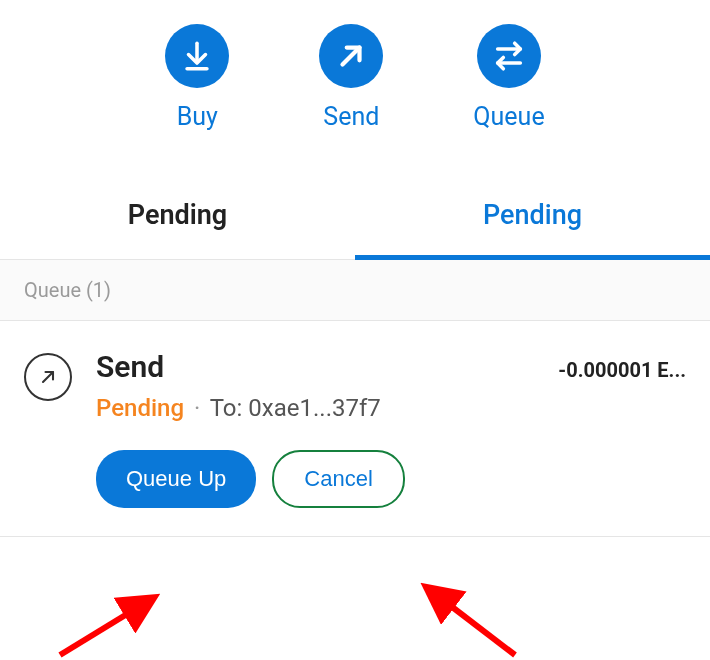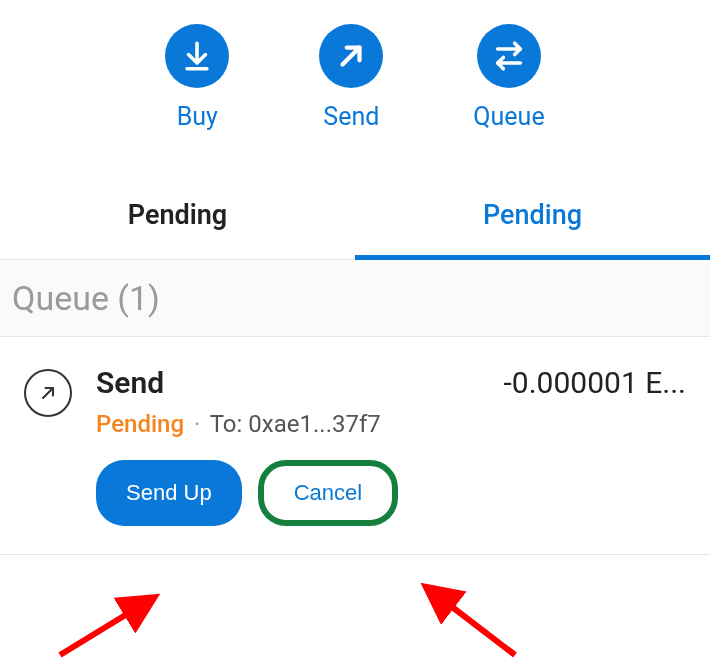--- a/index.html
+++ b/index.html
@@ -70,22 +70,22 @@
     .tab-active::after {
       content: "";
       position: absolute;
       left: 0;
       right: 0;
       bottom: -1px;
       height: 5px;
       background: #0a78d8;
     }
     .queue-header {
-      padding: 18px 12px;
-      font-size: 34px;
+      padding: 18px 24px;
+      font-size: 20px;
       color: #9a9a9a;
       background: #fafafa;
       border-bottom: 1px solid #e5e5e5;
     }
     .tx-item {
       padding: 28px 24px 28px 24px;
       border-bottom: 1px solid #e5e5e5;
     }
     .tx-top-row {
       display: flex;
@@ -116,30 +116,30 @@
       justify-content: space-between;
       align-items: baseline;
       margin-bottom: 10px;
     }
     .tx-title {
       font-size: 30px;
       font-weight: 600;
       color: #222;
     }
     .tx-amount {
-      font-size: 30px;
-      font-weight: 400;
+      font-size: 20px;
+      font-weight: 700;
       color: #222;
       white-space: nowrap;
     }
     .tx-sub-row {
       display: flex;
       justify-content: space-between;
       align-items: baseline;
-      margin-bottom: 22px;
+      margin-bottom: 28px;
     }
     .tx-sub-left {
       font-size: 24px;
     }
     .tx-status {
       color: #f5841f;
       font-weight: 500;
     }
     .tx-sep {
       color: #999;
@@ -164,21 +164,21 @@
       cursor: pointer;
       border: none;
     }
     .btn-primary {
       background: #0a78d8;
       color: #fff;
     }
     .btn-outline {
       background: #fff;
       color: #0a78d8;
-      border: 6px solid #15803d;
+      border: 2px solid #15803d;
     }
     .arrow-overlay {
       position: absolute;
       pointer-events: none;
     }
     .arrow1 {
       left: 55px;
       top: 590px;
       width: 120px;
       height: 70px;
@@ -249,21 +249,21 @@
         <span class="tx-amount">-0.000001 E...</span>
       </div>
       <div class="tx-sub-row">
         <span class="tx-sub-left">
           <span class="tx-status">Pending</span>
           <span class="tx-sep">·</span>
           <span class="tx-to">To: 0xae1...37f7</span>
         </span>
       </div>
       <div class="tx-buttons">
-        <button class="btn btn-primary">Send Up</button>
+        <button class="btn btn-primary">Queue Up</button>
         <button class="btn btn-outline">Cancel</button>
       </div>
     </div>
   </div>
 </div>
 
 <svg class="arrow-overlay arrow1" viewBox="0 0 120 70">
   <defs>
     <marker id="ah1" markerWidth="7" markerHeight="7" refX="5" refY="3.5" orient="auto">
       <polygon points="0 0, 7 3.5, 0 7" fill="#ff0000"></polygon>

